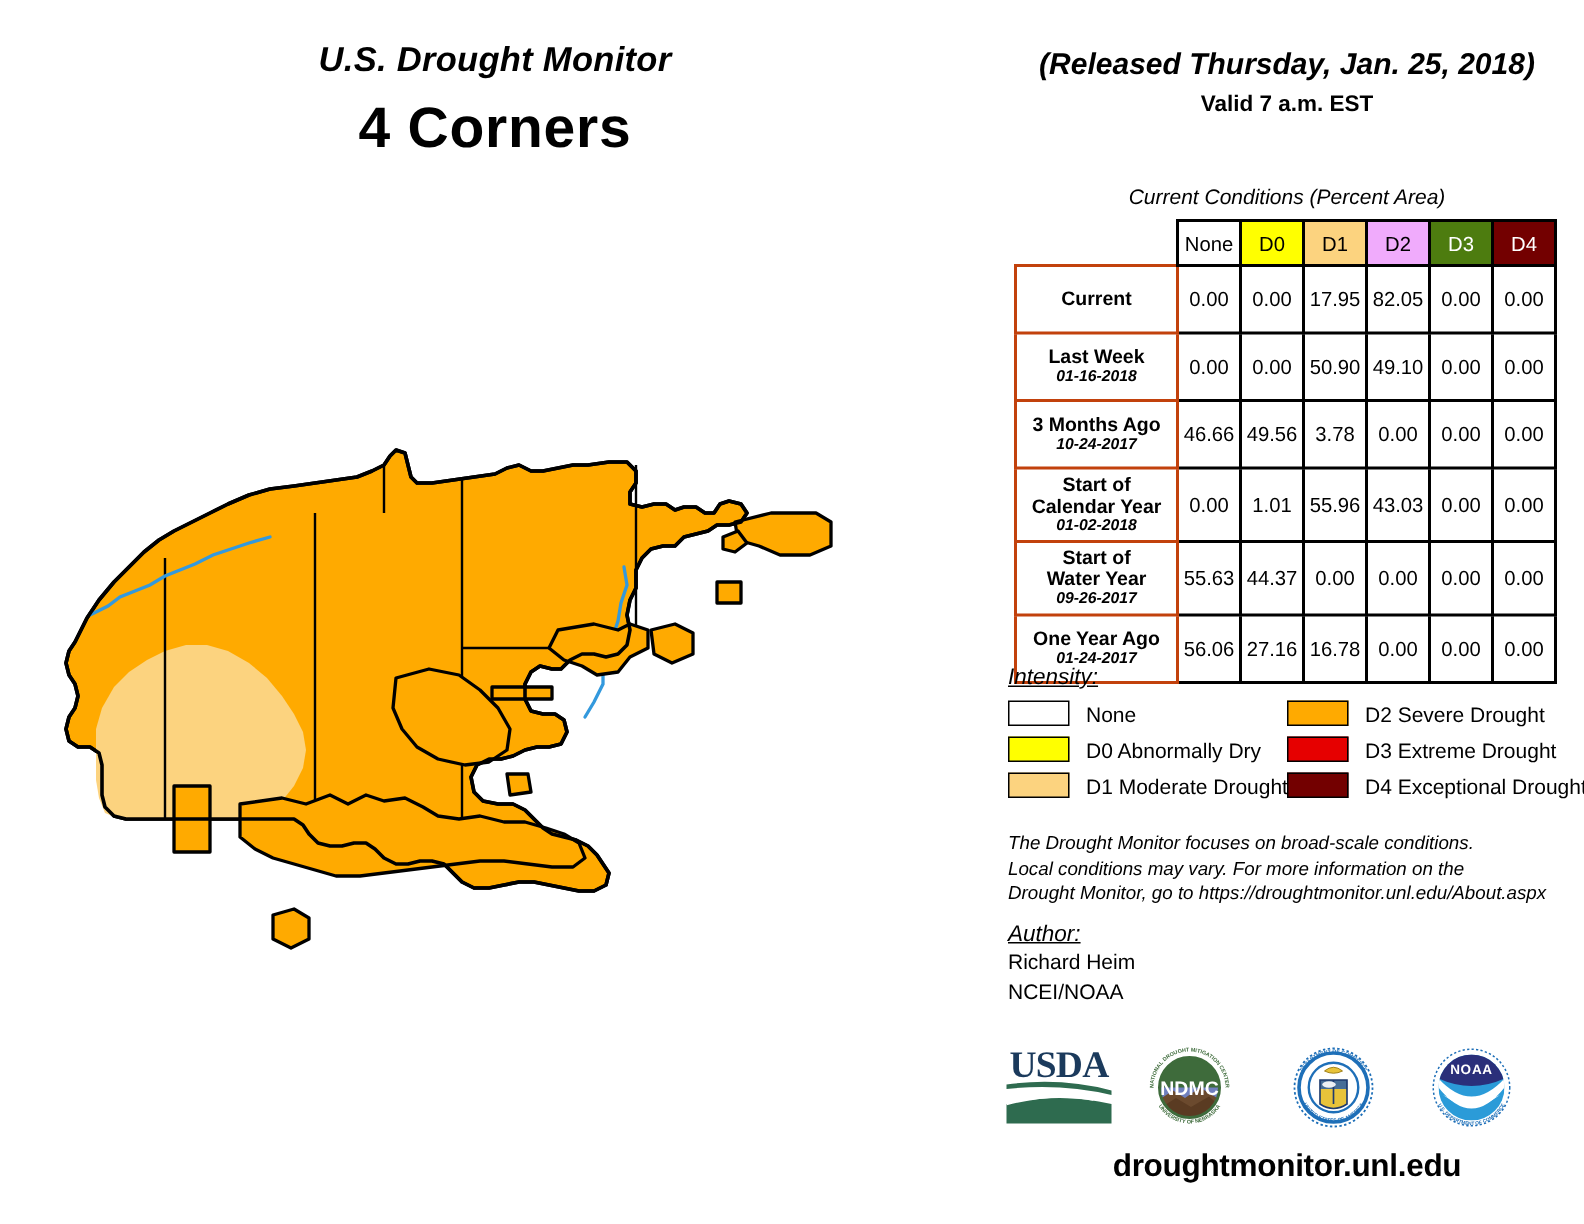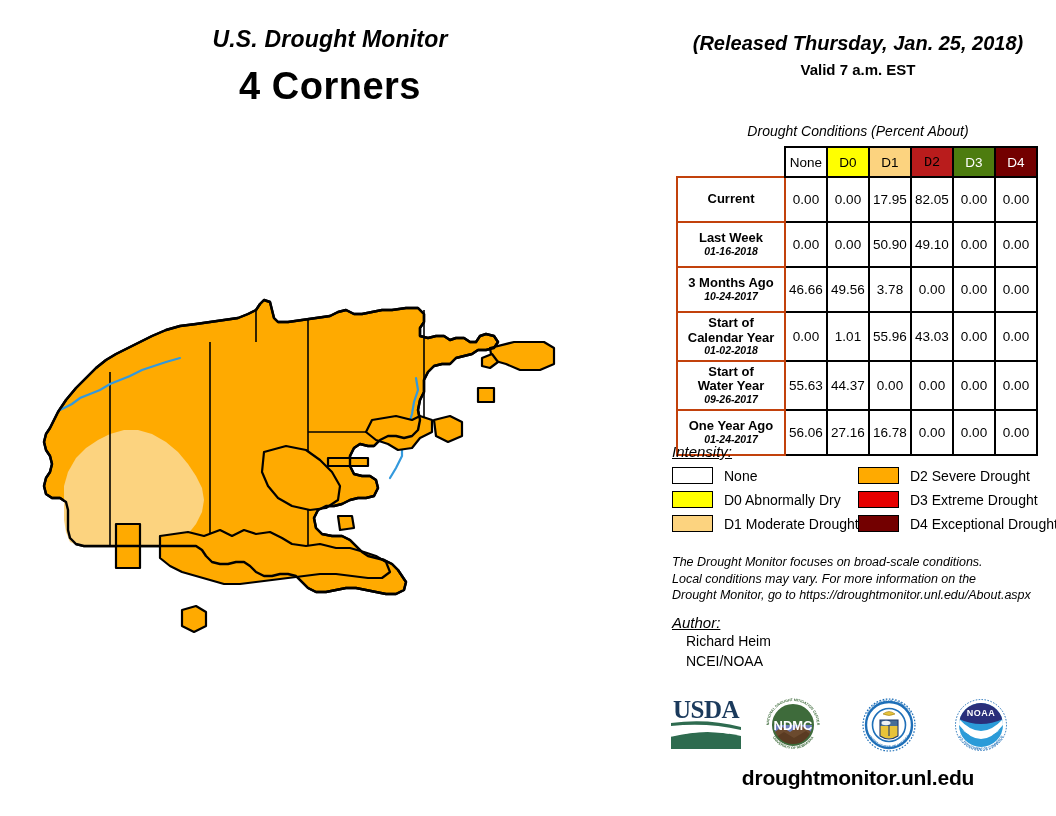--- a/index.html
+++ b/index.html
@@ -63,21 +63,21 @@
   .swatch { width: 41px; height: 17px; border: 1.5px solid #000; flex: 0 0 auto; }
   .leg-label { font-size: 14px; margin-left: 11px; white-space: nowrap; }
 
   
   #disclaimer {
     position: absolute; left: 672px; top: 554px; width: 380px;
     font-size: 12.5px; font-style: italic; line-height: 1.32;
   }
   #author-block { position: absolute; left: 672px; top: 614px; width: 380px; }
   #author-title { font-size: 15px; font-style: italic; text-decoration: underline; }
-  .author-line { font-size: 14px; line-height: 1.45; margin-left: 14px; }
+  .author-line { font-size: 14px; line-height: 1.45; }
 
   
   #logos { position: absolute; left: 660px; top: 692px; width: 396px; height: 68px; }
   .logo { position: absolute; top: 0; }
   #logo-usda { left: 7px; width: 78px; height: 62px; }
   #logo-ndmc { left: 100px; width: 66px; height: 64px; }
   #logo-doc  { left: 196px; width: 66px; height: 64px; }
   #logo-noaa { left: 288px; width: 66px; height: 64px; }
   #site-url {
     position: absolute; left: 660px; top: 766px; width: 396px;
@@ -95,30 +95,30 @@
   <div id="left-title-block">
     <div id="title-main">U.S. Drought Monitor</div>
     <div id="title-sub">4 Corners</div>
   </div>
 
   <div id="right-header">
     <div id="date-released">(Released Thursday, Jan. 25, 2018)</div>
     <div id="date-valid">Valid 7 a.m. EST</div>
   </div>
 
-  <div id="table-caption">Drought Conditions (Percent About)</div>
+  <div id="table-caption">Current Conditions (Percent Area)</div>
 
   <table id="cond-table">
     <tbody id="cond-table-body">
         <tr>
           <td class="hdr-blank"></td>
           <td class="hdr" style="background: rgb(255, 255, 255); color: rgb(0, 0, 0);">None</td>
           <td class="hdr" style="background: rgb(255, 255, 0); color: rgb(0, 0, 0);">D0</td>
           <td class="hdr" style="background: rgb(252, 211, 127); color: rgb(0, 0, 0);">D1</td>
-          <td class="hdr" style="background: #b91c1c; color: rgb(0, 0, 0); font-family: Liberation Mono, monospace;">D2</td>
+          <td class="hdr" style="background: #f0abfc; color: rgb(0, 0, 0);">D2</td>
           <td class="hdr" style="background: #4d7c0f; color: rgb(255, 255, 255);">D3</td>
           <td class="hdr" style="background: rgb(115, 0, 0); color: rgb(255, 255, 255);">D4</td>
         </tr>
         <tr>
           <td class="rowlabel">
             <div>Current</div>
           </td>
           <td class="val">0.00</td>
           <td class="val">0.00</td>
           <td class="val">17.95</td>

